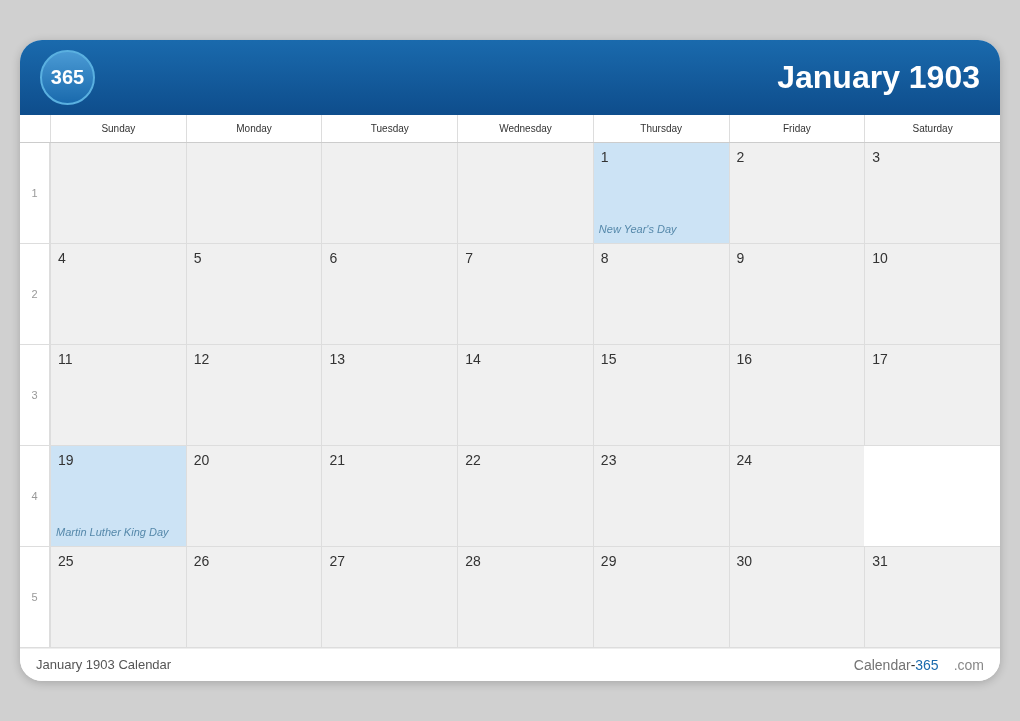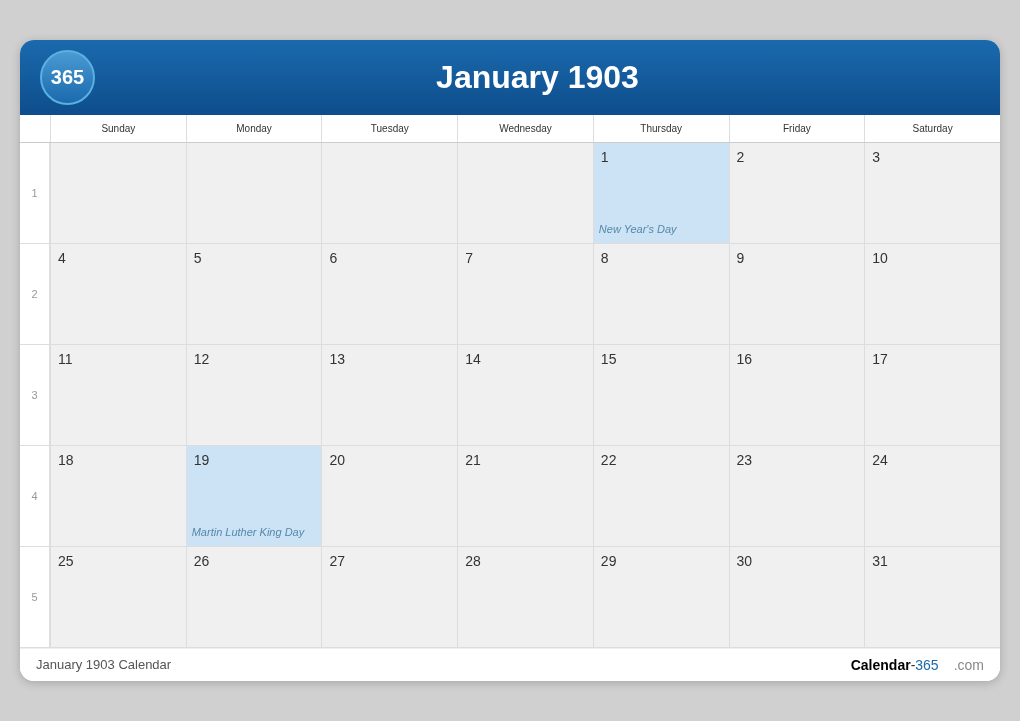--- a/index.html
+++ b/index.html
@@ -7,21 +7,21 @@
       background: #d0d0d0;
       font-family: Arial, sans-serif;
       display: flex;
       justify-content: center;
       align-items: center;
       min-height: 100vh;
       padding: 20px;
     }
     .calendar-container {
       background: #fff;
-      border-radius: 14px;
+      border-radius: 22px;
       overflow: hidden;
       width: 990px;
       box-shadow: 0 2px 10px rgba(0,0,0,0.2);
     }
     .header {
       background: linear-gradient(to bottom, #1a6aad, #0e4d8c);
       display: flex;
       align-items: center;
       padding: 10px 20px;
       position: relative;
@@ -37,21 +37,21 @@
       border: 2px solid #5ab0e0;
       flex-shrink: 0;
     }
     .logo-text {
       color: #fff;
       font-size: 20px;
       font-weight: bold;
     }
     .header-title {
       flex: 1;
-      text-align: center;
+      text-align: right;
       color: #fff;
       font-size: 32px;
       font-weight: bold;
     }
     .days-header {
       display: grid;
       grid-template-columns: 30px repeat(7, 1fr);
       background: #fff;
       border-bottom: 1px solid #ccc;
     }
@@ -124,22 +124,22 @@
     }
     .footer-left {
       font-size: 13px;
       color: #555;
     }
     .footer-right {
       font-size: 14px;
       color: #333;
     }
     .footer-right .cal {
-      color: #000000;
-      font-weight: bold;
+      color: #737373;
+      font-weight: normal;
     }
     .footer-right .three65 {
       color: #1a6aad;
     }
     .footer-right .dot-com {
       color: #888;
       margin-left: 15px;
     }
   </style>
 </head>
@@ -191,21 +191,20 @@
         <div class="calendar-cell has-date"><span class="date-num">11</span></div>
         <div class="calendar-cell has-date"><span class="date-num">12</span></div>
         <div class="calendar-cell has-date"><span class="date-num">13</span></div>
         <div class="calendar-cell has-date"><span class="date-num">14</span></div>
         <div class="calendar-cell has-date"><span class="date-num">15</span></div>
         <div class="calendar-cell has-date"><span class="date-num">16</span></div>
         <div class="calendar-cell has-date"><span class="date-num">17</span></div>
       </div>
       <div class="calendar-row">
         <div class="week-number">4</div>
-        <div class="calendar-cell has-date"><span class="date-num">18</span></div>
         <div class="calendar-cell has-date holiday"><span class="date-num">19</span><div class="holiday-label">Martin Luther King Day</div></div>
         <div class="calendar-cell has-date"><span class="date-num">20</span></div>
         <div class="calendar-cell has-date"><span class="date-num">21</span></div>
         <div class="calendar-cell has-date"><span class="date-num">22</span></div>
         <div class="calendar-cell has-date"><span class="date-num">23</span></div>
         <div class="calendar-cell has-date"><span class="date-num">24</span></div>
       </div>
       <div class="calendar-row">
         <div class="week-number">5</div>
         <div class="calendar-cell has-date"><span class="date-num">25</span></div>

